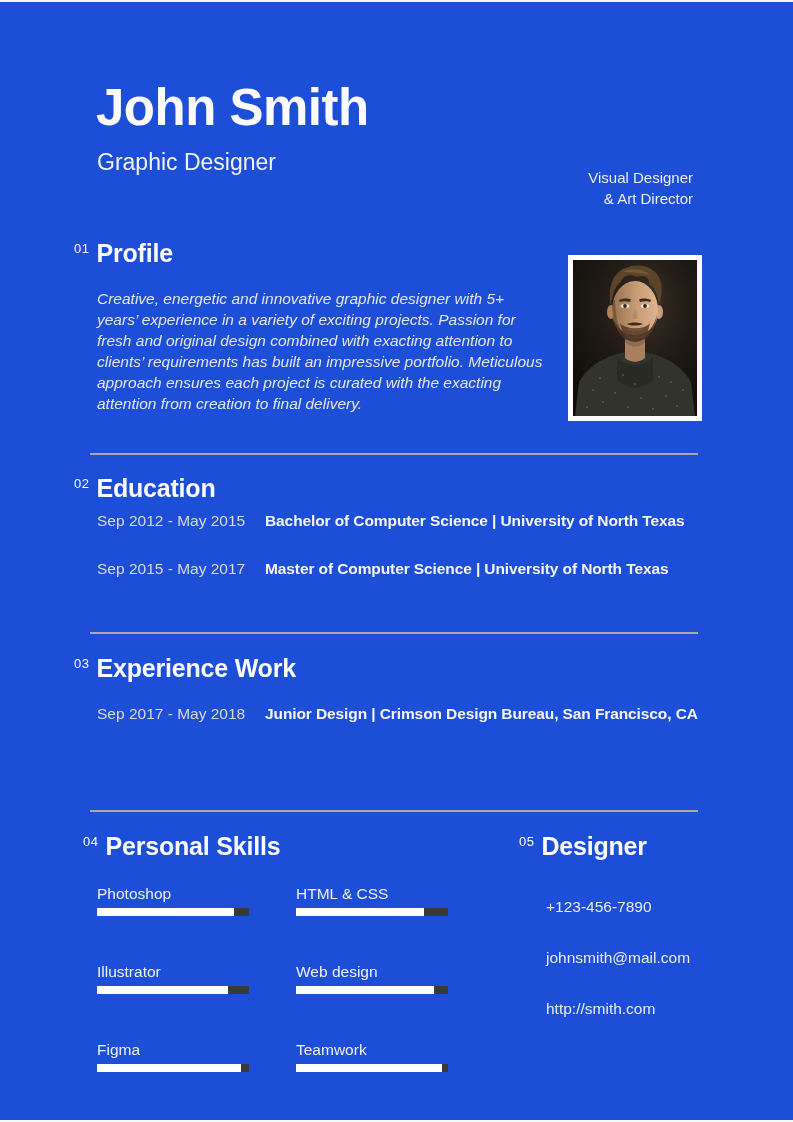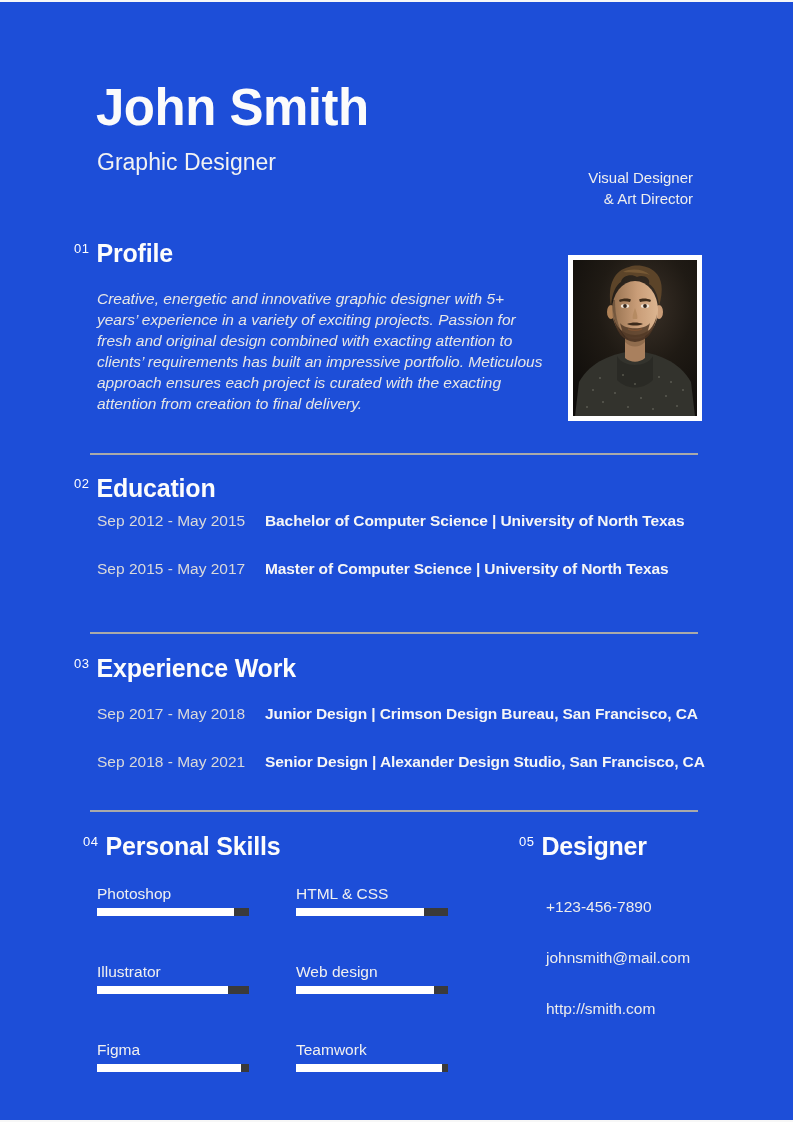--- a/index.html
+++ b/index.html
@@ -181,24 +181,20 @@
   <div class="divider" id="divider-2"></div>
 
   <div class="sec-head" id="experience-head">
     <span class="sec-num">03</span><span class="sec-title">Experience Work</span>
   </div>
   <div class="rows" id="experience-rows">
     <div class="row">
       <span class="row-date">Sep 2017 - May 2018</span>
       <span class="row-title">Junior Design | Crimson Design Bureau, San Francisco, CA</span>
     </div>
-    <div class="row">
-      <span class="row-date">Sep 2018 - May 2021</span>
-      <span class="row-title">Senior Design | Alexander Design Studio, San Francisco, CA</span>
-    </div>
   </div>
 
   <div class="divider" id="divider-3"></div>
 
   <div class="sec-head" id="skills-head">
     <span class="sec-num">04</span><span class="sec-title">Personal Skills</span>
   </div>
   <div class="skills-grid">
     <div class="skill">
       <div class="skill-label">Photoshop</div>

